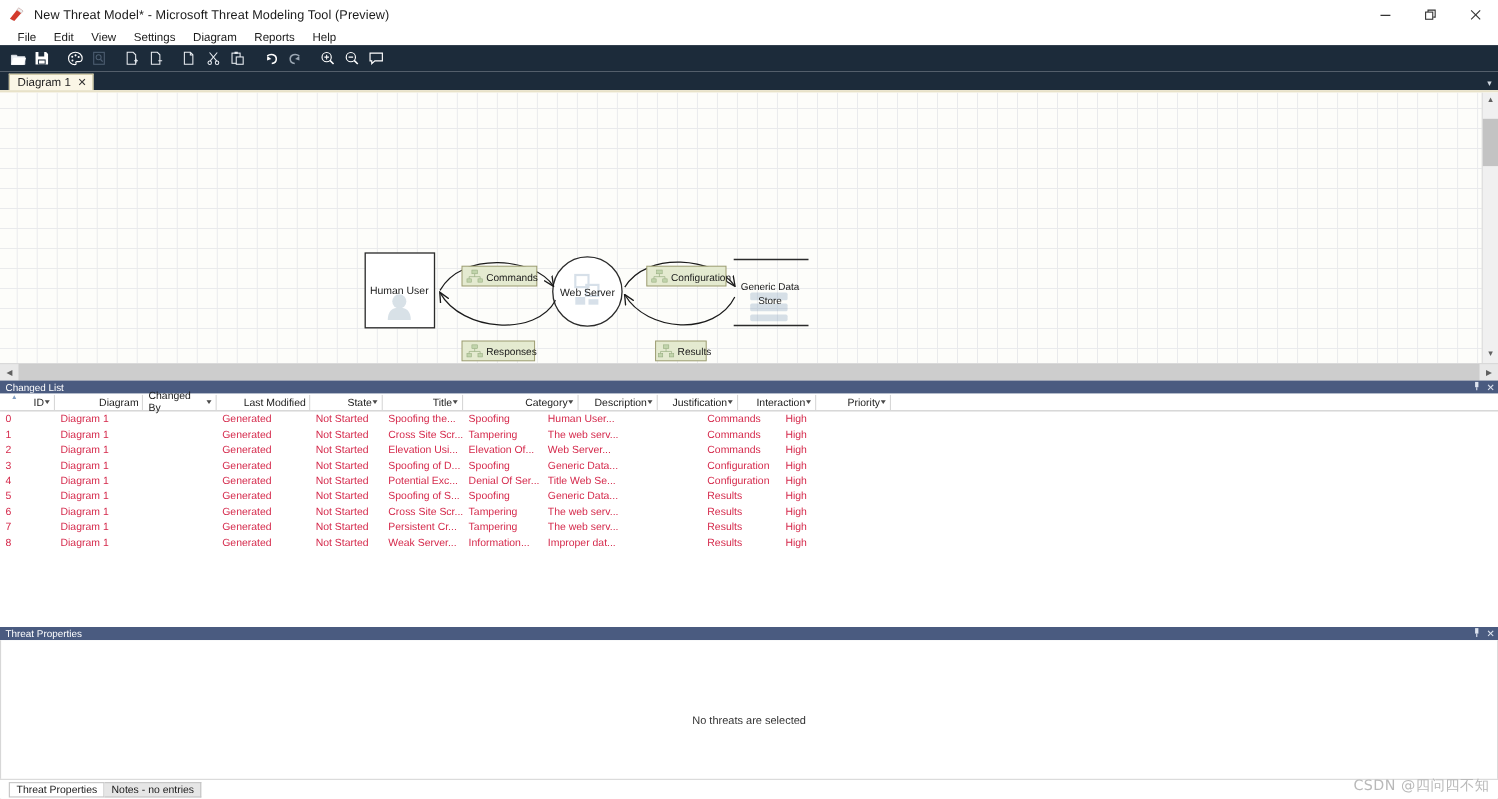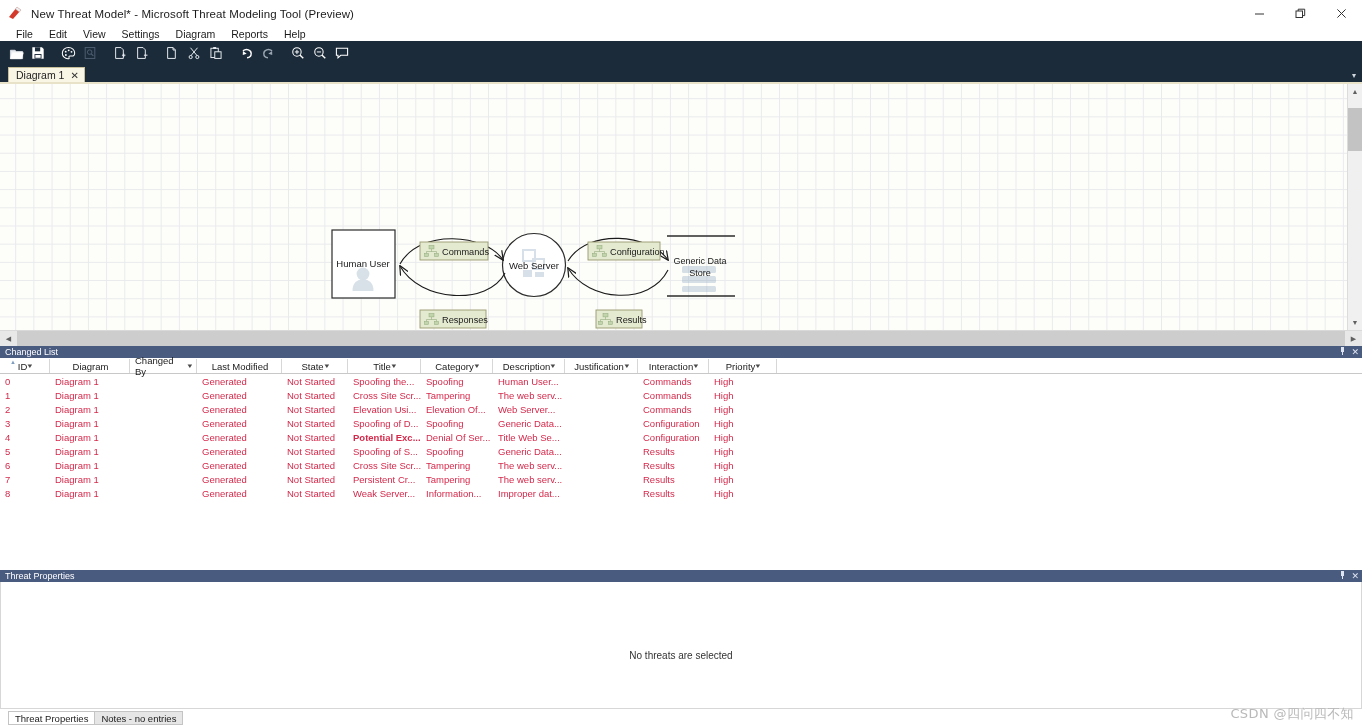--- a/index.html
+++ b/index.html
@@ -104,21 +104,21 @@
   .panel-header .ph-btns { position:absolute; right:3px; top:0; height:12px;
     display:flex; align-items:center; gap:5px; color:#dfe5f0; font-size:9px; }
 
   
   .threat-panel { background:#ffffff; height:212px; position:relative; }
   .grid-header {
     display:flex; height:16px; background:#ffffff;
     border-bottom:1px solid #c8c8c8; border-top:1px solid #ffffff;
   }
   .gh-cell {
-    display:flex; align-items:center; justify-content:center;
+    display:flex; align-items:center; justify-content:flex-end;
     font-size:9.5px; color:#1a1a1a; padding:0 3px 0 5px;
     border-right:1px solid #d7d7d7; position:relative;
   }
   .gh-cell .filt { font-size:6px; color:#4a4a4a; transform:scaleX(1.3); }
   .gh-cell .sortmark { position:absolute; left:10px; top:0px; font-size:6px; color:#7f9cc0; }
 
   .grid-rows { position:relative; }
   .grid-row { display:flex; height:14px; align-items:center; }
   .gr-cell {
     font-size:9.5px; color:#d5294b; padding-left:5px; overflow:hidden;
@@ -467,21 +467,21 @@
           <span>Last Modified</span>
         </div>
         <div class="gh-cell" style="width: 66px;">
           <span>State</span>
           <span class="filt">▼</span>
         </div>
         <div class="gh-cell" style="width: 73px;">
           <span>Title</span>
           <span class="filt">▼</span>
         </div>
-        <div class="gh-cell" style="width: 72px;">
+        <div class="gh-cell" style="width: 72px; margin-left: 33px;">
           <span>Category</span>
           <span class="filt">▼</span>
         </div>
         <div class="gh-cell" style="width: 72px;">
           <span>Description</span>
           <span class="filt">▼</span>
         </div>
         <div class="gh-cell" style="width: 73px;">
           <span>Justification</span>
           <span class="filt">▼</span>
@@ -547,21 +547,21 @@
           <div class="gr-cell" style="width: 73px; color: rgb(213, 41, 75);"></div>
           <div class="gr-cell" style="width: 71px; color: rgb(213, 41, 75);">Configuration</div>
           <div class="gr-cell" style="width: 68px; color: rgb(213, 41, 75);">High</div>
         </div>
         <div class="grid-row">
           <div class="gr-cell" style="width: 50px; color: rgb(213, 41, 75);">4</div>
           <div class="gr-cell" style="width: 80px; color: rgb(213, 41, 75);">Diagram 1</div>
           <div class="gr-cell" style="width: 67px; color: rgb(213, 41, 75);"></div>
           <div class="gr-cell" style="width: 85px; color: rgb(213, 41, 75);">Generated</div>
           <div class="gr-cell" style="width: 66px; color: rgb(213, 41, 75);">Not Started</div>
-          <div class="gr-cell" style="width: 73px; color: rgb(213, 41, 75); font-weight: bold;">Potential Exc...</div>
+          <div class="gr-cell" style="width: 73px; color: rgb(213, 41, 75);">Potential Exc...</div>
           <div class="gr-cell" style="width: 72px; color: rgb(213, 41, 75);">Denial Of Ser...</div>
           <div class="gr-cell" style="width: 72px; color: rgb(213, 41, 75);">Title Web Se...</div>
           <div class="gr-cell" style="width: 73px; color: rgb(213, 41, 75);"></div>
           <div class="gr-cell" style="width: 71px; color: rgb(213, 41, 75);">Configuration</div>
           <div class="gr-cell" style="width: 68px; color: rgb(213, 41, 75);">High</div>
         </div>
         <div class="grid-row">
           <div class="gr-cell" style="width: 50px; color: rgb(213, 41, 75);">5</div>
           <div class="gr-cell" style="width: 80px; color: rgb(213, 41, 75);">Diagram 1</div>
           <div class="gr-cell" style="width: 67px; color: rgb(213, 41, 75);"></div>

